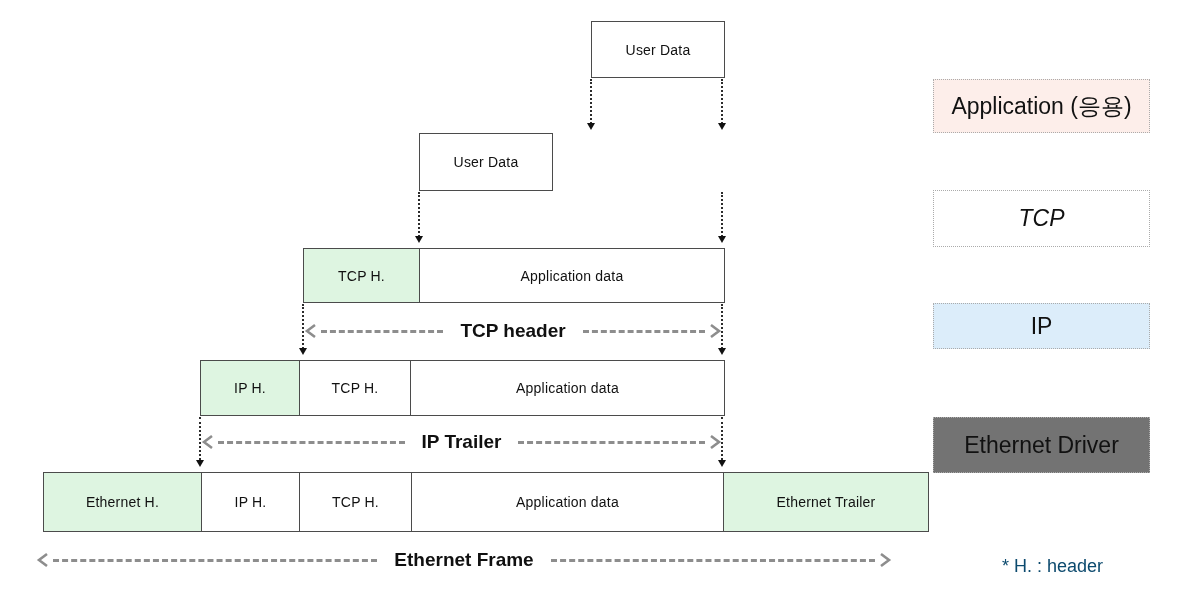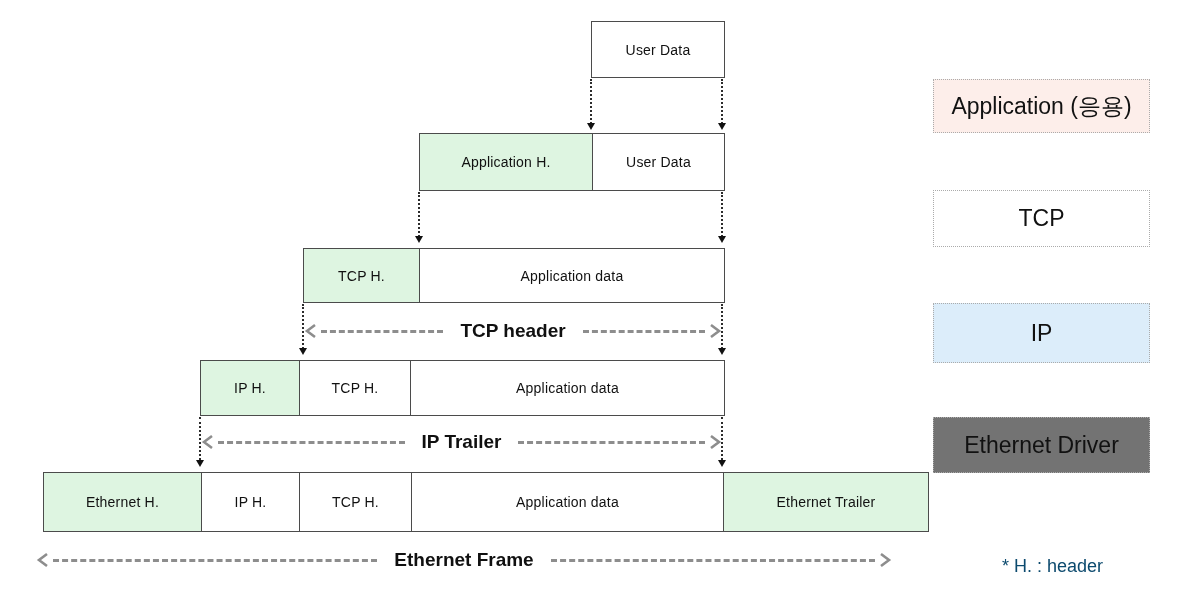--- a/index.html
+++ b/index.html
@@ -40,21 +40,20 @@
 <div class="canvas">
 
   <div class="row" style="left:591px; top:21px; height:57px;">
     <div class="cell" style="width:132px;">User Data</div>
   </div>
 
   <div class="varrow" style="left:590px; top:79px; height:48px;"></div>
   <div class="varrow" style="left:721px; top:79px; height:48px;"></div>
 
   <div class="row" style="left:419px; top:133px; height:58px;">
-    <div class="cell hdr" style="width:172px;">Application H.</div>
     <div class="cell" style="width:132px;">User Data</div>
   </div>
 
   <div class="varrow" style="left:418px; top:192px; height:48px;"></div>
   <div class="varrow" style="left:721px; top:192px; height:48px;"></div>
 
   <div class="row" style="left:303px; top:248px; height:55px;">
     <div class="cell hdr" style="width:115px;">TCP H.</div>
     <div class="cell" style="width:305px;">Application data</div>
   </div>
@@ -109,24 +108,24 @@
     <div class="harrow-label">Ethernet Frame</div>
     <div class="dash"></div>
     <svg class="chev" width="14" height="16" viewBox="0 0 14 16">
         <path d="M3 2 L11 8 L3 14" stroke="#8d8d8d" stroke-width="2.6" fill="none"></path>
       </svg>
   </div>
 
   <div class="legend" style="top: 79px; height: 54px; background: rgb(253, 238, 234);">
     <span>Application (응용)</span>
   </div>
-  <div class="legend" style="top: 190px; height: 57px; background: rgb(255, 255, 255);">
+  <div class="legend" style="top: 190px; height: 57px; background: rgb(255, 255, 255); font-style: italic;">
     <span>TCP</span>
   </div>
-  <div class="legend" style="top: 303px; height: 60px; background: rgb(220, 237, 250);">
+  <div class="legend" style="top: 303px; height: 46px; background: rgb(220, 237, 250);">
     <span>IP</span>
   </div>
   <div class="legend" style="top: 417px; height: 56px; background: #737373;">
     <span>Ethernet Driver</span>
   </div>
 
   <div class="footnote">* H. : header</div>
 
 </div>
 

